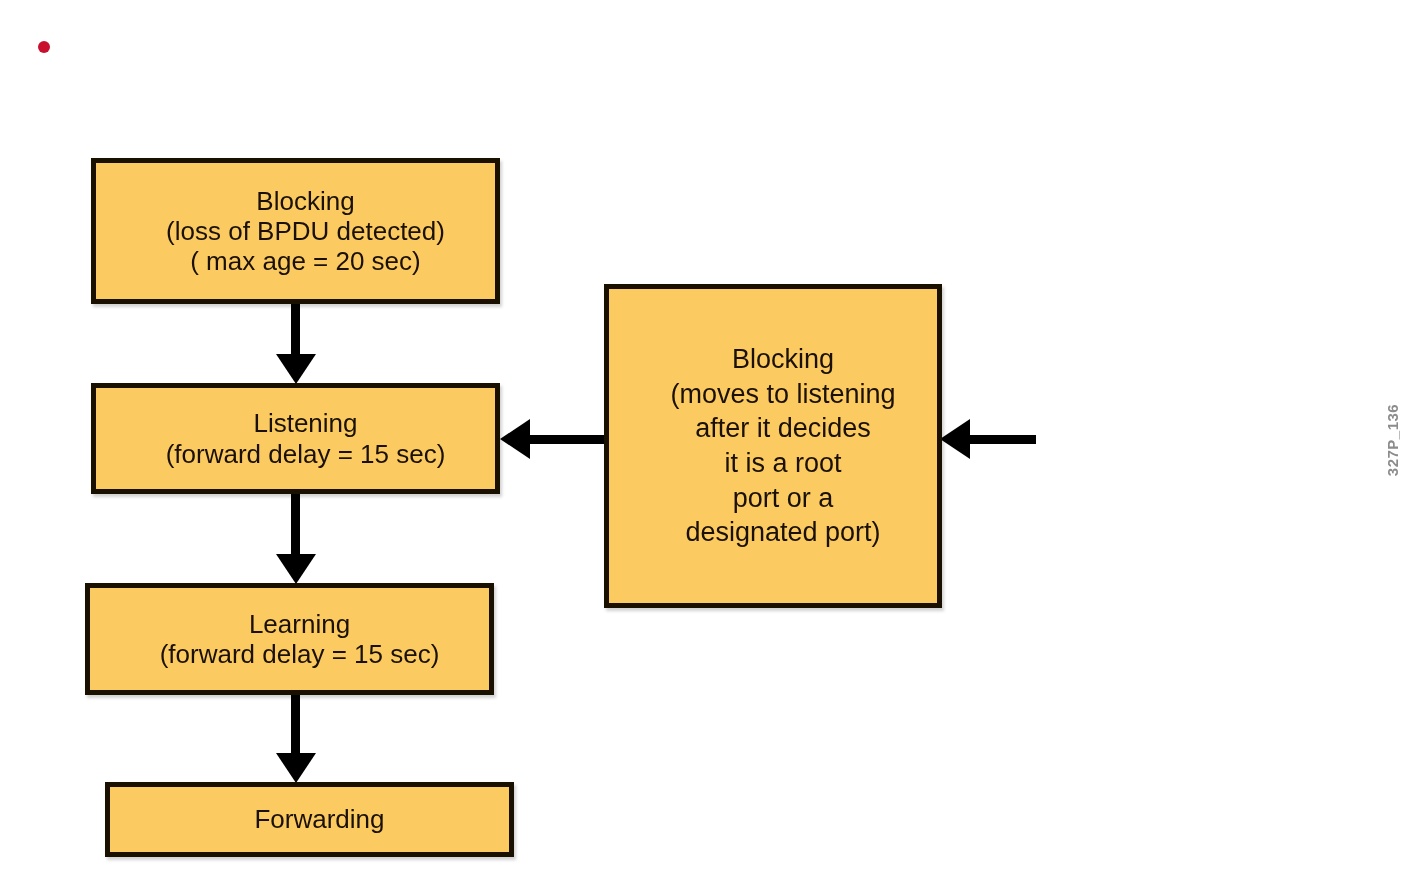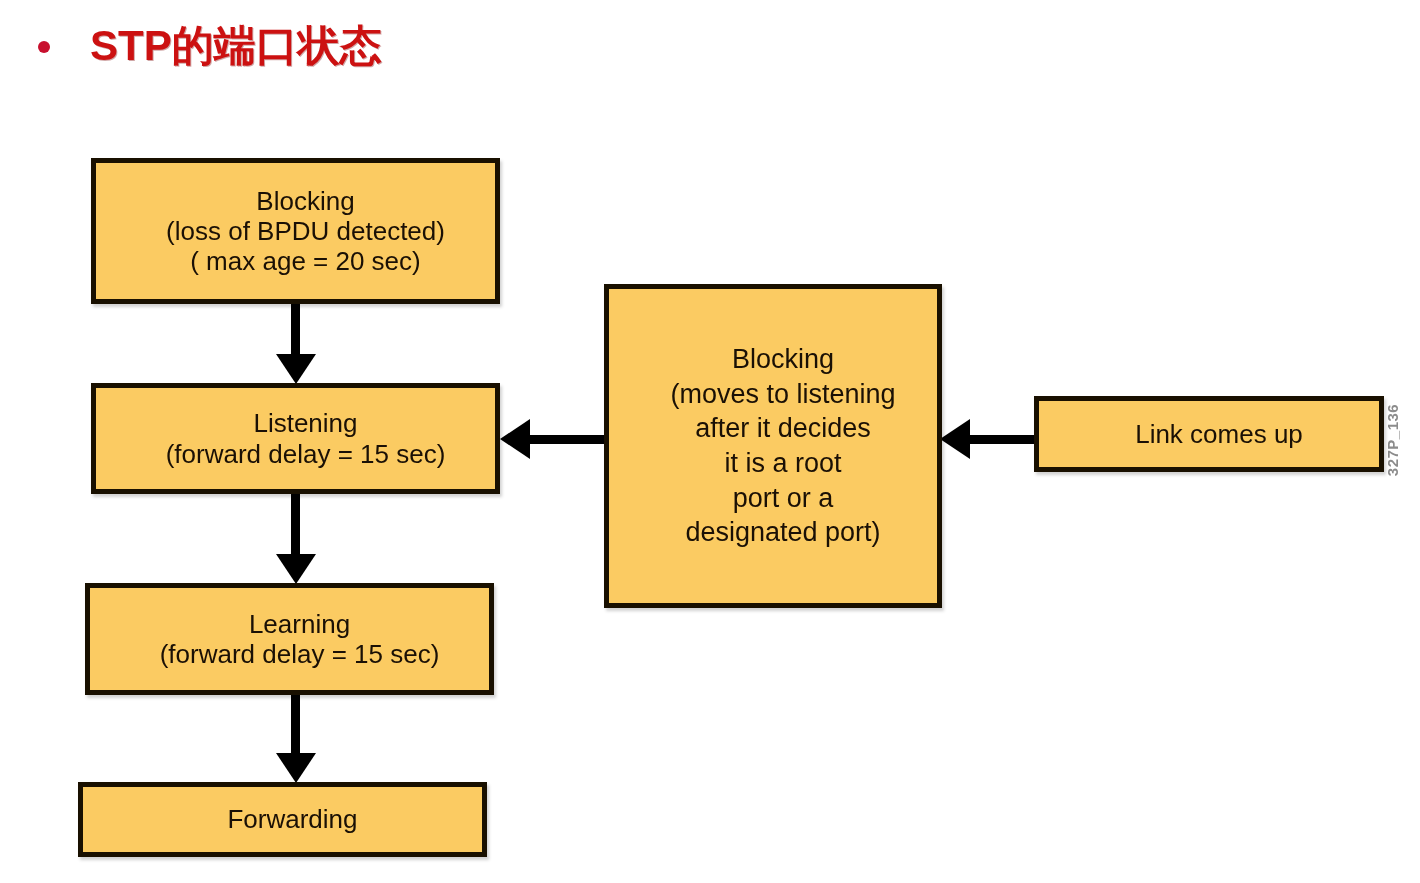--- a/index.html
+++ b/index.html
@@ -68,21 +68,21 @@
   .flowbox .lines {
     white-space: pre-line;
     padding: 0 6px;
     margin-left: 20px;
   }
 
   
   #box-blocking      { left: 91px;  top: 158px; width: 409px; height: 146px; }
   #box-listening     { left: 91px;  top: 383px; width: 409px; height: 111px; align-items: center; }
   #box-learning      { left: 85px;  top: 583px; width: 409px; height: 112px; }
-  #box-forwarding    { left: 78px;  top: 782px; width: 409px; height: 75px;  }
+  #box-forwarding    { left: 105px;  top: 782px; width: 409px; height: 75px;  }
 
   
   #box-blocking-detail {
     left: 604px; top: 284px; width: 338px; height: 324px;
     font-size: 27px;
     line-height: 1.28;
   }
 
   
   #box-link-up { left: 1034px; top: 396px; width: 350px; height: 76px; }
@@ -172,21 +172,20 @@
     letter-spacing: 0.5px;
   }
 </style>
 </head>
 <body>
 
 <div id="slide">
 
   <div class="title-row">
     <div class="title-bullet"></div>
-    <div class="title-text">STP的端口状态</div>
   </div>
 
   <div class="flowbox" id="box-blocking">
     <div class="lines">Blocking
 (loss of BPDU detected)
 ( max age = 20 sec)</div>
   </div>
 
   <div class="arrow-v" id="arrow-blocking-listening">
     <div class="stem"></div>
@@ -229,21 +228,18 @@
 it is a root
 port or a
 designated port)</div>
   </div>
 
   <div class="arrow-h" id="arrow-linkup-detail">
     <div class="stem"></div>
     <div class="head"></div>
   </div>
 
-  <div class="flowbox" id="box-link-up">
-    <div class="lines">Link comes up</div>
-  </div>
 
   <div class="watermark">
     <span>327P_136</span>
   </div>
 
 </div>
 
 </body></html>

